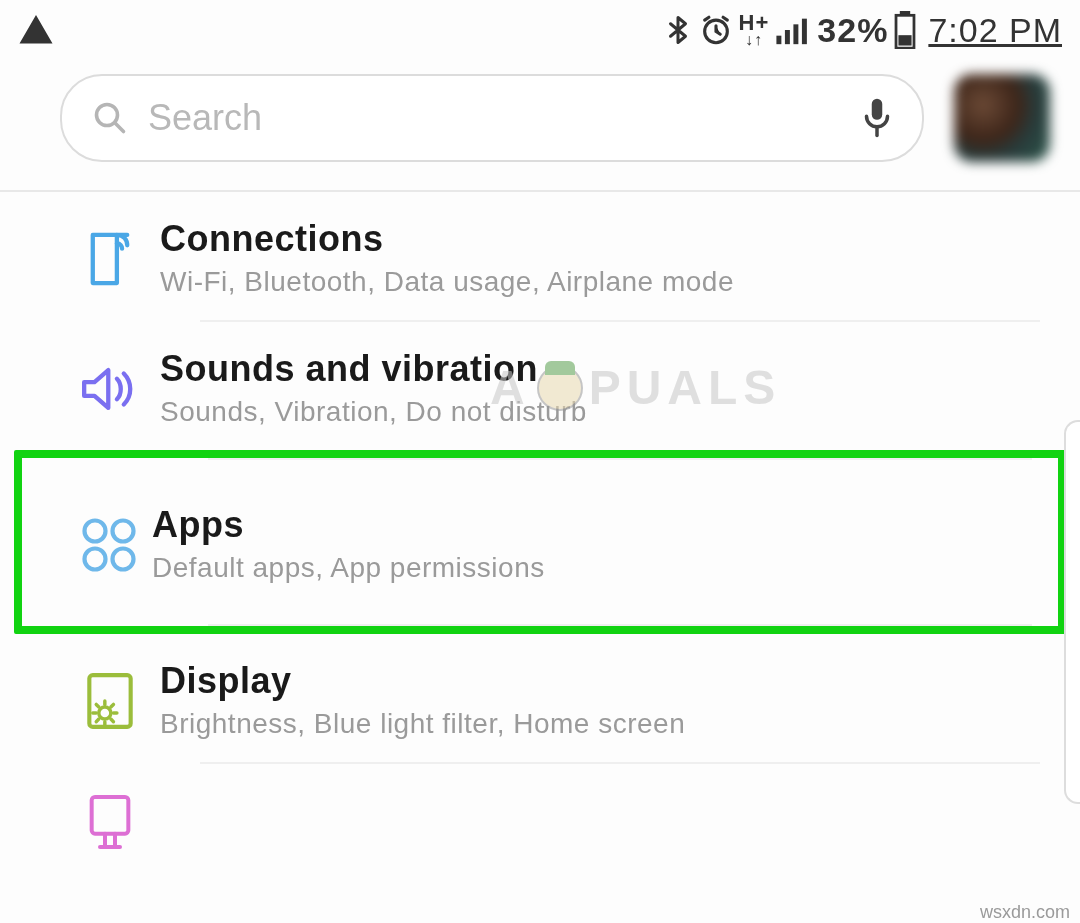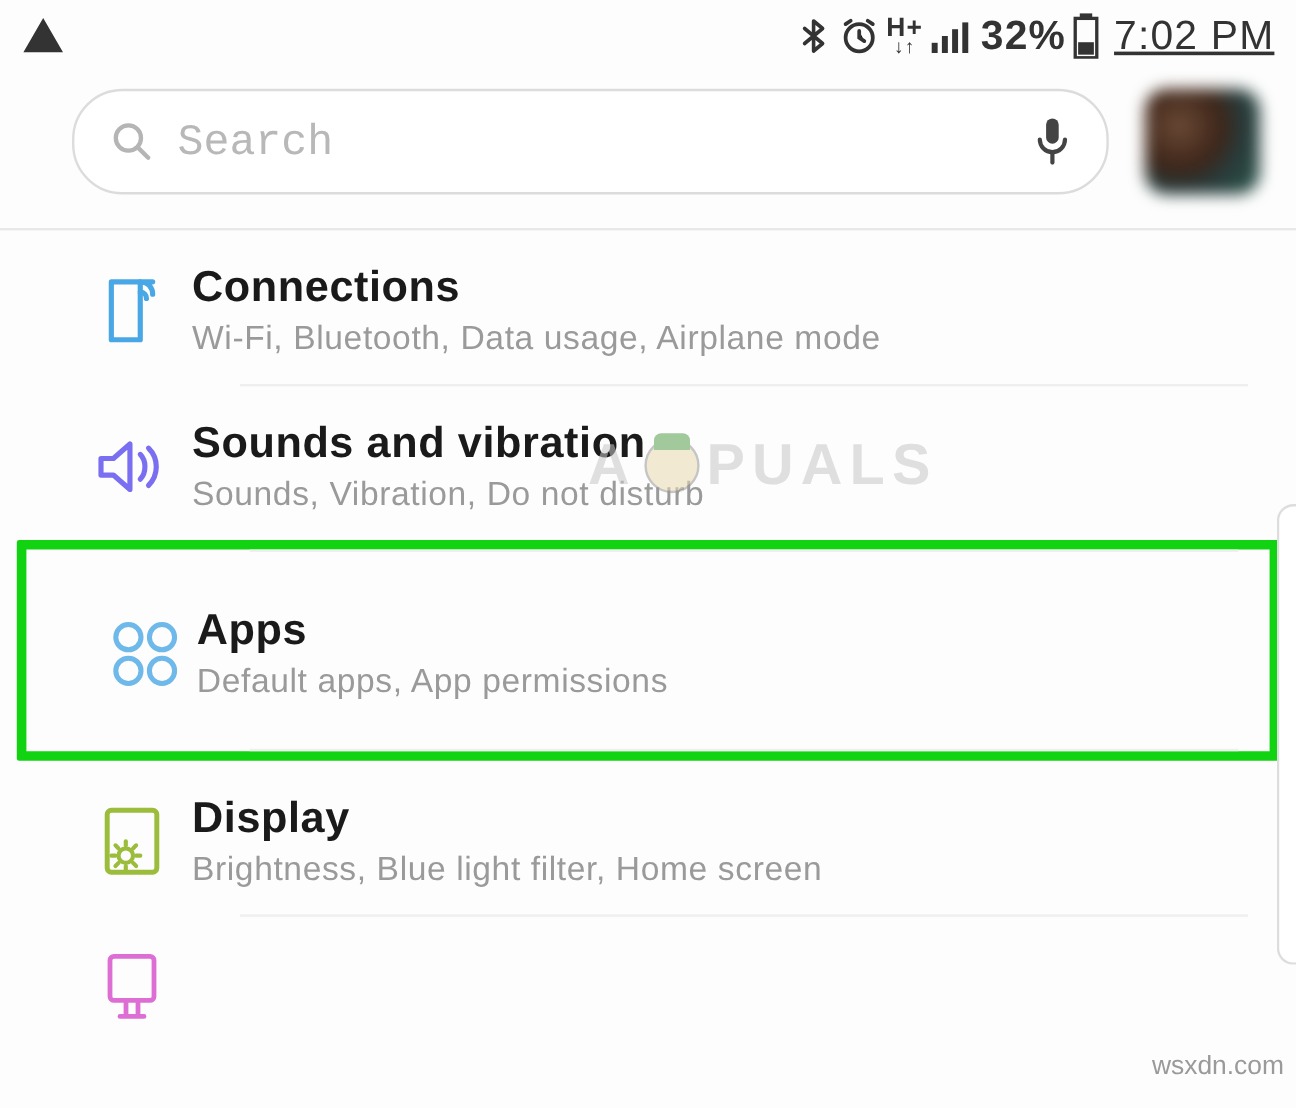--- a/index.html
+++ b/index.html
@@ -7,42 +7,42 @@
   
   .statusbar{height:60px;display:flex;align-items:center;padding:0 18px;font-size:34px;color:#333;}
   .statusbar .spacer{flex:1;}
   .statusbar .right{display:flex;align-items:center;gap:6px;letter-spacing:1px;}
   .sicon{display:inline-flex;align-items:center;justify-content:center;}
   .battery-pct{font-weight:700;margin-left:2px;}
   
   .searchrow{display:flex;align-items:center;padding:14px 30px 28px 60px;gap:30px;}
   .searchbox{flex:1;height:84px;border:2px solid #dcdcdc;border-radius:42px;display:flex;align-items:center;padding:0 30px;background:#fff;}
   .searchbox .mag{margin-right:20px;color:#b5b5b5;}
-  .searchbox .ph{flex:1;font-size:36px;color:#b8b8b8;font-family:Liberation Mono, monospace;}
+  .searchbox .ph{flex:1;font-size:36px;color:#b8b8b8;font-family:Liberation Sans, sans-serif;}
   .searchbox .mic{color:#555;}
   .avatar{width:96px;height:88px;border-radius:18px;background:radial-gradient(circle at 30% 35%,#6c4a36 0%,#3d2519 40%,#283a3a 60%,#2e5a4e 100%);filter:blur(6px);}
   .hr1{height:2px;background:#e8e8e8;}
   
   .list{padding:0 0 0 0;}
   .row{display:flex;align-items:center;padding:22px 30px 22px 60px;}
   .row .iconbox{width:100px;flex:0 0 100px;display:flex;align-items:center;justify-content:center;padding-top:6px;}
   .row .txt{flex:1;padding-top:4px;}
   .row .ttl{font-size:36px;color:#1a1a1a;font-weight:600;margin-bottom:6px;letter-spacing:0.5px;}
   .row .sub{font-size:28px;color:#9a9a9a;letter-spacing:0.5px;}
   .sep{height:2px;background:#efefef;margin-left:200px;margin-right:40px;}
   
   .hl{border:8px solid #11d311;margin:0 14px;border-radius:2px;}
   
   .wm{position:absolute;left:490px;top:360px;font-family:Arial,sans-serif;font-size:48px;font-weight:800;color:#c8c8c8;letter-spacing:6px;opacity:.55;display:flex;align-items:center;gap:6px;pointer-events:none;}
   .wm .head{width:42px;height:42px;border-radius:50%;background:#e9d9b0;border:2px solid #999;position:relative;}
   .wm .cap{position:absolute;left:6px;top:-6px;width:30px;height:14px;background:#58a04e;border-radius:6px 6px 0 0;}
   
   .edgetab{position:absolute;right:0;top:420px;width:14px;height:380px;border:2px solid #ddd;border-right:none;border-radius:14px 0 0 14px;background:#fff;}
   
-  .credit{position:absolute;right:10px;bottom:22px;font-family:Arial,sans-serif;font-size:22px;color:#9a9a9a;}
+  .credit{position:absolute;right:10px;bottom:0;font-family:Arial,sans-serif;font-size:18px;color:#9a9a9a;}
   svg{display:block;}
   .net-hplus{font-family:Arial,sans-serif;font-size:22px;font-weight:700;line-height:0.9;text-align:center;}
 </style>
 </head>
 <body>
 <div class="screen">
 
 <div class="statusbar">
   <span class="sicon">
     <svg width="36" height="36" viewBox="0 0 24 24">
@@ -142,21 +142,21 @@
     </span>
         </div>
     <div class="txt">
       <div class="ttl">Sounds and vibration</div>
       <div class="sub">Sounds, Vibration, Do not disturb</div>
     </div>
   </div>
 
   <div class="hl">
     <div class="sep" style="margin-left:186px;margin-right:26px;"></div>
-    <div class="row" style="padding-left:56px;padding-top:40px;padding-bottom:40px;">
+    <div class="row" style="padding-left:44px;padding-top:40px;padding-bottom:40px;">
       <div class="iconbox" style="width:86px;flex:0 0 86px;">
             <span>
         <svg width="56" height="56" viewBox="0 0 32 32">
           <circle cx="8" cy="8" r="6" fill="none" stroke="#6fb8ea" stroke-width="2.4"></circle>
           <circle cx="24" cy="8" r="6" fill="none" stroke="#6fb8ea" stroke-width="2.4"></circle>
           <circle cx="8" cy="24" r="6" fill="none" stroke="#6fb8ea" stroke-width="2.4"></circle>
           <circle cx="24" cy="24" r="6" fill="none" stroke="#6fb8ea" stroke-width="2.4"></circle>
         </svg>
       </span>
           </div>

